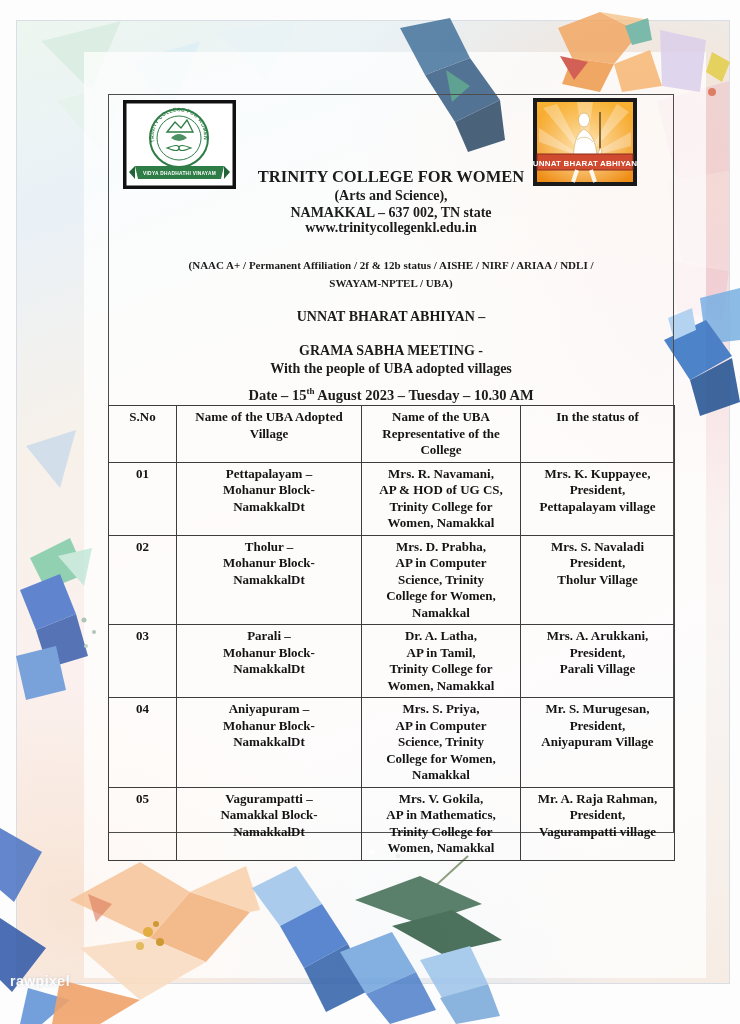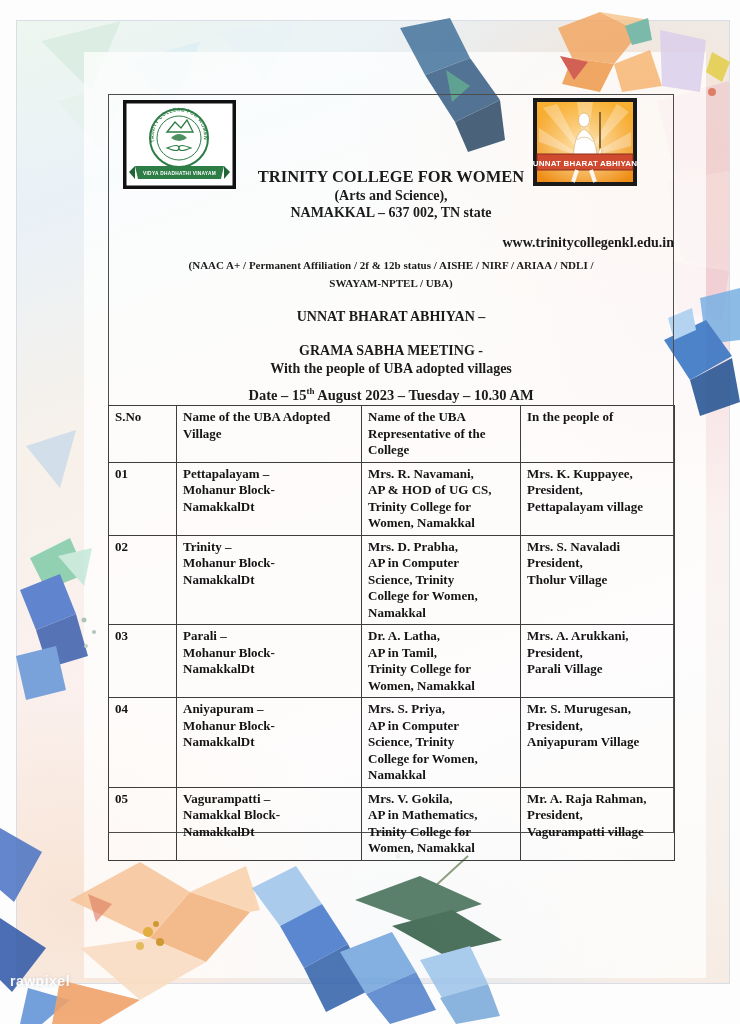--- a/index.html
+++ b/index.html
@@ -23,21 +23,21 @@
   .logo{position:absolute;}
   .centered{position:absolute;left:108px;width:566px;text-align:center;font-weight:bold;}
   .hdr-name{font-size:16.5px;line-height:18px;}
   .hdr-line{font-size:14px;line-height:17.5px;}
   .naac{font-size:11px;line-height:18.5px;}
   .title-line{font-size:14px;}
   .date-line{font-size:14.5px;}
   .date-line sup{font-size:9px;}
   table.meeting{position:absolute;left:108px;top:405px;width:566px;border-collapse:collapse;
                 table-layout:fixed;}
-  table.meeting th, table.meeting td{border:1px solid #3d3d3d;vertical-align:top;text-align:left;
+  table.meeting th, table.meeting td{border:1px solid #3d3d3d;vertical-align:top;text-align:center;
                 font-weight:bold;font-size:13px;line-height:16.5px;padding:3px 6px;
                 white-space:pre-line;box-sizing:border-box;color:#141414;}
   .watermark{position:absolute;left:10px;top:973px;font-family:"Liberation Sans",sans-serif;
              font-weight:bold;font-size:14px;color:rgba(255,255,255,.92);
              text-shadow:0 0 3px rgba(120,140,170,.35);letter-spacing:.5px;}
 </style>
 </head>
 <body>
 
 <div class="stage">
@@ -186,21 +186,21 @@
         <path d="M44,42 C48,38 56,38 60,44" fill="none" stroke="#e4cfa0" stroke-width="1"></path>
       </g>
       <rect x="4" y="56" width="96" height="16" fill="#cf4a2e" stroke="#8e2f1c" stroke-width="1"></rect>
       <text x="52" y="67.5" text-anchor="middle" font-size="8" font-weight="bold" fill="#ffffff" font-family="Liberation Sans, sans-serif" letter-spacing="0.2">UNNAT BHARAT ABHIYAN</text>
       <path d="M44,72 L40,84 M58,72 L62,84" stroke="#ffffff" stroke-width="4" opacity=".9"></path>
     </svg>
 
     <div class="centered hdr-name" style="top:168px;">TRINITY COLLEGE FOR WOMEN</div>
     <div class="centered hdr-line" style="top:187px;text-align:center;">(Arts and Science),</div>
     <div class="centered hdr-line" style="top:204px;">NAMAKKAL – 637 002, TN state</div>
-    <div class="centered hdr-line" style="top:234px;text-align:right;">www.trinitycollegenkl.edu.in</div>
+    <div class="centered hdr-line" style="top:219px;">www.trinitycollegenkl.edu.in</div>
 
     <div class="centered naac" style="top:256px;">(NAAC A+ / Permanent Affiliation / 2f &amp; 12b status / AISHE / NIRF /  ARIAA / NDLI /</div>
     <div class="centered title-line" style="top:309px;">UNNAT BHARAT ABHIYAN –</div>
 
     <div class="centered naac" style="top:274px;">SWAYAM-NPTEL / UBA)</div>
 
     <div class="centered title-line" style="top:343px;">GRAMA SABHA MEETING -</div>
     <div class="centered title-line" style="top:361px;">With the people of UBA adopted villages</div>
 
     <div class="centered date-line" style="top:386px;">
@@ -215,40 +215,40 @@
           <col style="width:154px">
         </colgroup>
       <thead>
         <tr>
           <th style="height:52px">S.No</th>
           <th>Name of the UBA Adopted
 Village</th>
           <th>Name of the UBA
 Representative of the
 College</th>
-          <th>In the people of</th>
+          <th>In the status of</th>
         </tr>
       </thead>
       <tbody>
         <tr>
           <td style="height:67px">01</td>
           <td>Pettapalayam –
 Mohanur Block-
 NamakkalDt</td>
           <td>Mrs. R. Navamani,
 AP &amp; HOD of UG CS,
 Trinity College for
 Women, Namakkal</td>
           <td>Mrs. K. Kuppayee,
 President,
 Pettapalayam village</td>
         </tr>
         <tr>
           <td style="height:82px">02</td>
-          <td>Trinity –
+          <td>Tholur –
 Mohanur Block-
 NamakkalDt</td>
           <td>Mrs. D. Prabha,
 AP in Computer
 Science, Trinity
 College for Women,
 Namakkal</td>
           <td>Mrs. S. Navaladi
 President,
 Tholur Village</td>

